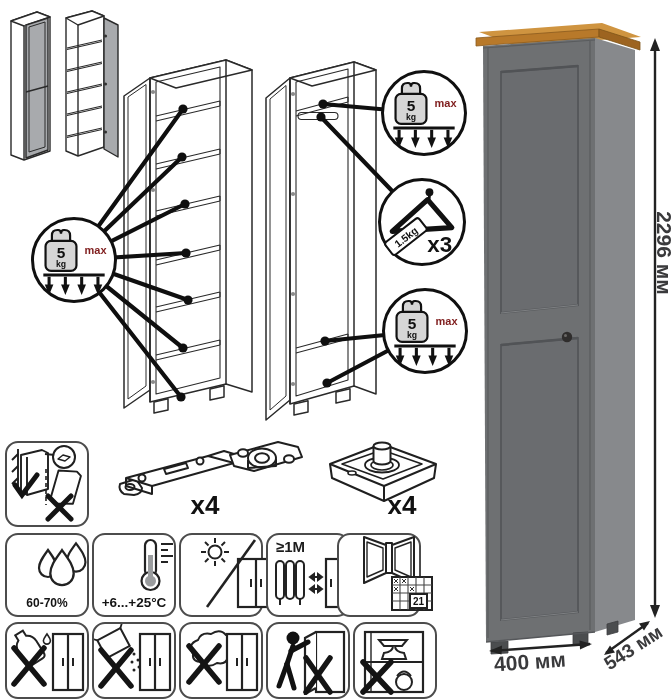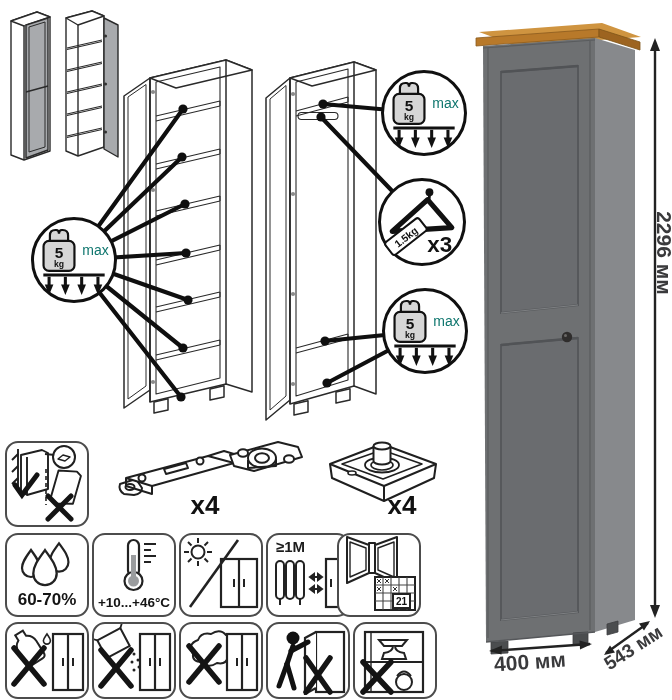--- a/index.html
+++ b/index.html
@@ -5,29 +5,29 @@
   html,body{margin:0;padding:0;background:#fff;}
   .page{position:relative;width:672px;height:700px;background:#fff;overflow:hidden;
         font-family:"Liberation Sans",sans-serif;color:#1c1c1c;}
   .abs{position:absolute;}
   svg{display:block;}
   
   .load-circle{position:absolute;width:86px;height:86px;border:3.2px solid #101010;border-radius:50%;
     background:#fff;box-sizing:border-box;display:flex;flex-direction:column;align-items:center;
     justify-content:center;z-index:6;}
   .lc-row{display:flex;align-items:center;gap:3px;margin-top:2px;}
-  .lc-max{font-weight:normal;font-size:14px;color:#0f766e;}
+  .lc-max{font-weight:bold;font-size:11px;color:#7f1d1d;}
   .wt-num{font:bold 17px "Liberation Sans",sans-serif;text-anchor:middle;fill:#101010;}
   .wt-unit{font:bold 9.5px "Liberation Sans",sans-serif;text-anchor:middle;fill:#101010;}
   .hanger-circle{position:absolute;left:378px;top:178px;width:88px;height:88px;border:3.2px solid #101010;
     border-radius:50%;background:#fff;box-sizing:border-box;z-index:6;}
   
   .panel{position:absolute;width:84px;border:2.6px solid #4c4c4c;border-radius:13px;background:#fff;
     box-sizing:border-box;}
-  .panel.r2{height:84px;top:533px;}
+  .panel.r2{height:84px;top:533px;padding-left:17px;}
   .panel.r3{height:77px;top:622px;}
   .panel-label{position:absolute;left:0;bottom:5px;width:100%;text-align:center;
     font-weight:bold;color:#141414;}
   .dim{position:absolute;color:#3a3a3c;font-weight:bold;white-space:nowrap;z-index:7;}
   .dim span{display:inline-block;white-space:nowrap;}
   .dim-h{left:643px;top:170px;width:42px;height:165px;display:flex;align-items:center;justify-content:center;font-size:21px;}
   .dim-h span{transform:rotate(90deg);}
   .dim-w{left:468px;top:650px;width:124px;text-align:center;font-size:21px;}
   .dim-w span{transform:rotate(-4deg);}
   .dim-d{left:592px;top:637px;width:84px;text-align:center;font-size:19px;}
@@ -306,39 +306,39 @@
             <path d="M0,-13 C5,-6 9,-1 9,5 a9,9 0 1 1 -18,0 C-9,-1 -5,-6 0,-13 Z" stroke-width="2.2"></path>
           </g>
         <g transform="translate(52,22) scale(1.05)">
             <path d="M0,-13 C5,-6 9,-1 9,5 a9,9 0 1 1 -18,0 C-9,-1 -5,-6 0,-13 Z" stroke-width="2.1"></path>
           </g>
         <g transform="translate(38,32) scale(1.3)">
             <path d="M0,-13 C5,-6 9,-1 9,5 a9,9 0 1 1 -18,0 C-9,-1 -5,-6 0,-13 Z" stroke-width="1.8"></path>
           </g>
       </g>
     </svg>
-    <div class="panel-label" style="font-size:17px;">60-70%</div>
+    <div class="panel-label" style="font-size:12px;">60-70%</div>
   </div>
 
   <div class="panel r2" style="left:92px;">
     <svg width="78" height="58" viewBox="0 0 78 58">
       <g>
         <rect x="34" y="5" width="11" height="36" rx="5.5" fill="#fff" stroke="#222" stroke-width="2.2"></rect>
         <circle cx="39.5" cy="46" r="9" fill="#fff" stroke="#222" stroke-width="2.2"></circle>
         <rect x="37" y="20" width="5" height="24" fill="#9a9c9e"></rect>
         <circle cx="39.5" cy="46" r="5.5" fill="#9a9c9e"></circle>
         <g stroke="#222" stroke-width="2">
           <line x1="50" y1="9" x2="62" y2="9"></line>
             <line x1="50" y1="15" x2="57" y2="15"></line>
           <line x1="50" y1="21" x2="62" y2="21"></line>
             <line x1="50" y1="27" x2="57" y2="27"></line>
         </g>
       </g>
     </svg>
-    <div class="panel-label" style="font-size:13.5px;">+10...+46°C</div>
+    <div class="panel-label" style="font-size:13.5px;">+6...+25°C</div>
   </div>
 
   <div class="panel r2" style="left:179px;">
     <svg width="78" height="78" viewBox="0 0 78 78">
       <g stroke="#222" stroke-width="2" fill="none">
         <circle cx="17" cy="17" r="6.5"></circle>
         <line x1="17" y1="3" x2="17" y2="8"></line>
           <line x1="17" y1="26" x2="17" y2="31"></line>
         <line x1="3" y1="17" x2="8" y2="17"></line>
           <line x1="26" y1="17" x2="31" y2="17"></line>

